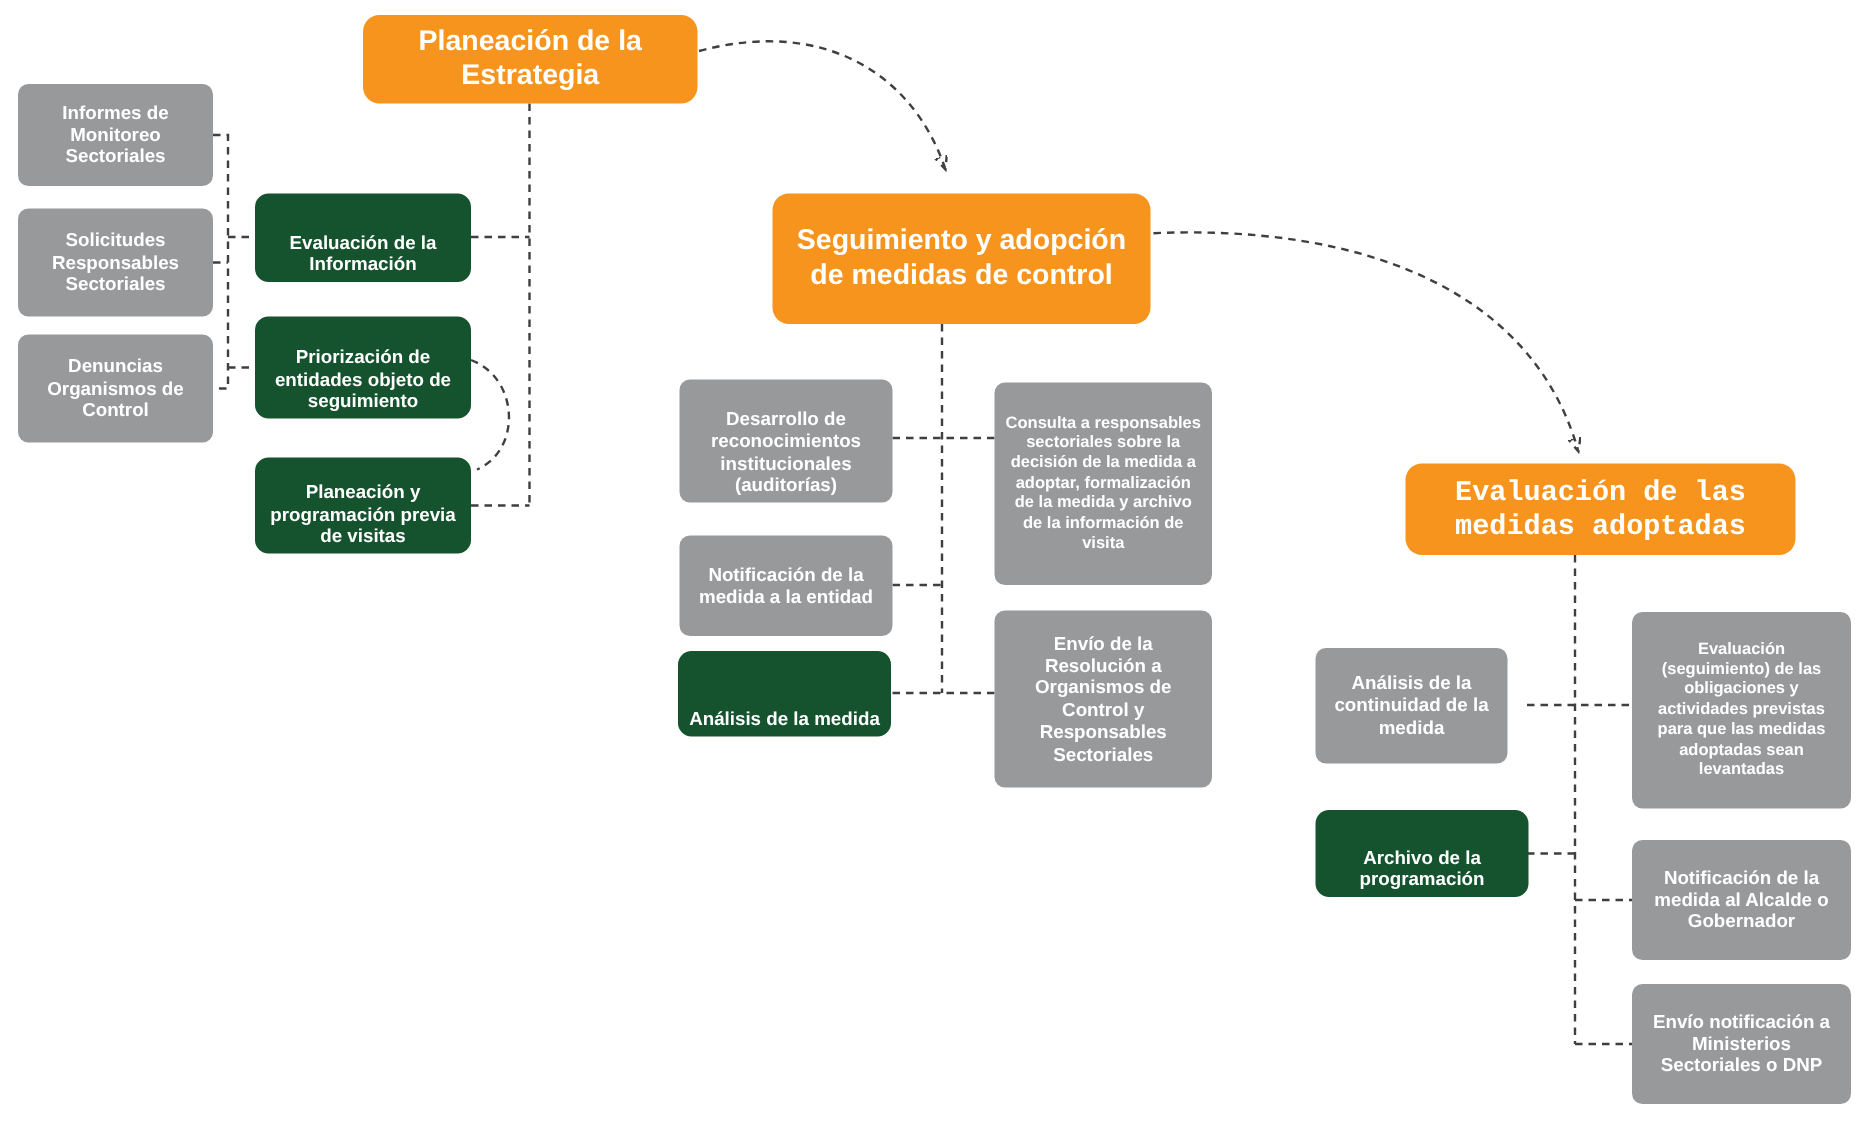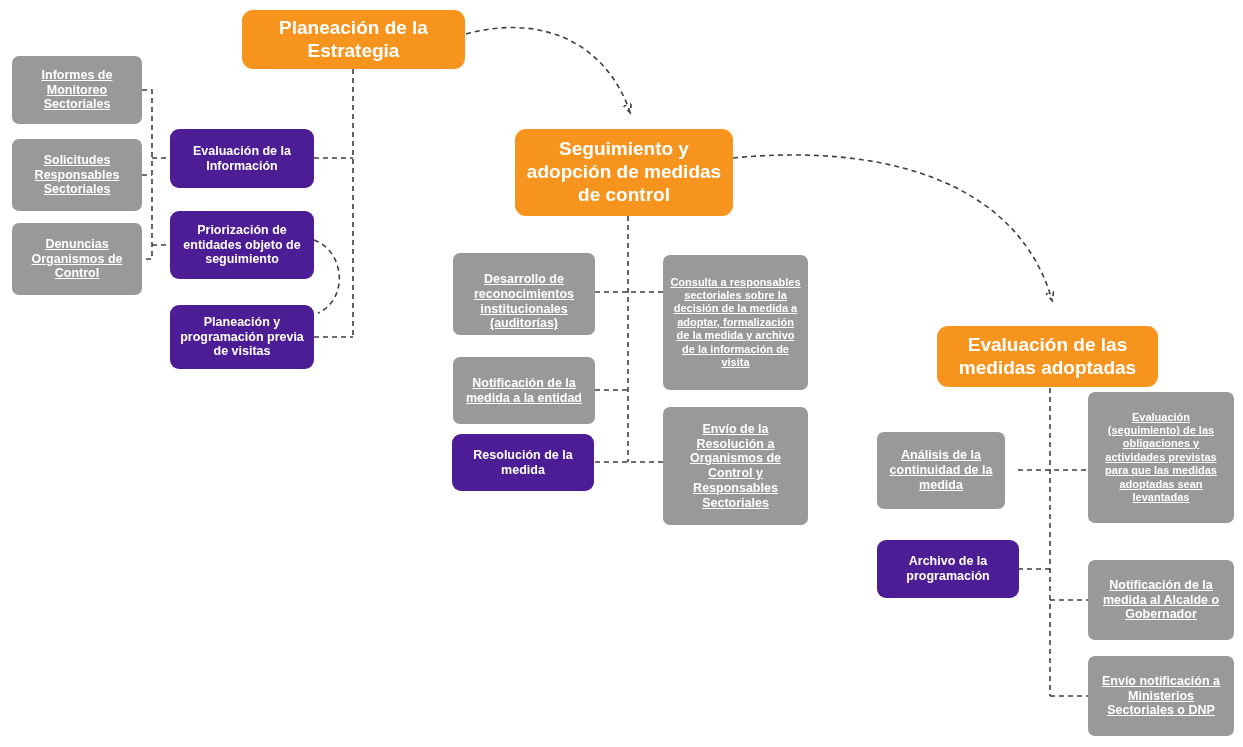--- a/index.html
+++ b/index.html
@@ -37,26 +37,26 @@
     color: #ffffff;
     font-weight: bold;
     box-sizing: border-box;
     padding: 4px 7px;
     line-height: 1.18;
   }
   .node-gray {
     background: #97999B;
     border-radius: 7px;
     font-size: 12.5px;
-    text-decoration: underline;
   }
   .node-blue {
-    background: #4c1d95;
+    background: #14532d;
     border-radius: 9px;
     font-size: 12.5px;
+    align-items: flex-end;
   }
   .node-orange {
     background: #F7941E;
     border-radius: 11px;
     font-size: 19px;
     line-height: 1.2;
   }
   .node-small-text {
     font-size: 11px;
     line-height: 1.22;
@@ -86,25 +86,25 @@
 
     <path marker-end="url(#arrow)" d="M733,158 C885,143 1018,182 1052,300"></path>
 
     <path d="M1050,370 L1050,696 M1018,470 L1088,470 M1018,569 L1050,569 M1050,600 L1088,600 M1050,696 L1088,696"></path>
   </svg>
 
   <div class="node node-orange" style="left:242px; top:10px; width:223px; height:59px;">
     <span>Planeación de la Estrategia</span>
   </div>
 
-  <div class="node node-orange" style="left:515px; top:129px; width:218px; height:87px;">
+  <div class="node node-orange" style="left:515px; top:129px; width:252px; height:87px;">
     <span>Seguimiento y adopción de medidas de control</span>
   </div>
 
-  <div class="node node-orange" style="left:937px; top:326px; width:221px; height:61px;">
+  <div class="node node-orange" style="left:937px; top:309px; width:260px; height:61px;font-family:Liberation Mono, monospace;">
     <span>Evaluación de las medidas adoptadas</span>
   </div>
 
   <div class="node node-gray" style="left:12px; top:56px; width:130px; height:68px;">
     <span>Informes de Monitoreo Sectoriales</span>
   </div>
 
   <div class="node node-gray" style="left:12px; top:139px; width:130px; height:72px;">
     <span>Solicitudes Responsables Sectoriales</span>
   </div>
@@ -127,40 +127,40 @@
 
   <div class="node node-gray" style="left:453px; top:253px; width:142px; height:82px;align-items:flex-end;">
     <span>Desarrollo de reconocimientos institucionales (auditorías)</span>
   </div>
 
   <div class="node node-gray" style="left:453px; top:357px; width:142px; height:67px;">
     <span>Notificación de la medida a la entidad</span>
   </div>
 
   <div class="node node-blue" style="left:452px; top:434px; width:142px; height:57px;">
-    <span>Resolución de la medida</span>
+    <span>Análisis de la medida</span>
   </div>
 
   <div class="node node-gray node-small-text" style="left:663px; top:255px; width:145px; height:135px;">
     <span>Consulta a responsables sectoriales sobre la decisión de la medida a adoptar, formalización de la medida y archivo de la información de visita</span>
   </div>
 
   <div class="node node-gray" style="left:663px; top:407px; width:145px; height:118px;justify-content:center;">
     <span>Envío de la Resolución a Organismos de Control y Responsables Sectoriales</span>
   </div>
 
   <div class="node node-gray" style="left:877px; top:432px; width:128px; height:77px;">
     <span>Análisis de la continuidad de la medida</span>
   </div>
 
   <div class="node node-blue" style="left:877px; top:540px; width:142px; height:58px;">
     <span>Archivo de la programación</span>
   </div>
 
-  <div class="node node-gray node-small-text" style="left:1088px; top:392px; width:146px; height:131px;">
+  <div class="node node-gray node-small-text" style="left:1088px; top:408px; width:146px; height:131px;">
     <span>Evaluación (seguimiento) de las obligaciones y actividades previstas para que las medidas adoptadas sean levantadas</span>
   </div>
 
   <div class="node node-gray" style="left:1088px; top:560px; width:146px; height:80px;text-align:center;">
     <span>Notificación de la medida al Alcalde o Gobernador</span>
   </div>
 
   <div class="node node-gray" style="left:1088px; top:656px; width:146px; height:80px;">
     <span>Envío notificación a Ministerios Sectoriales o DNP</span>
   </div>

